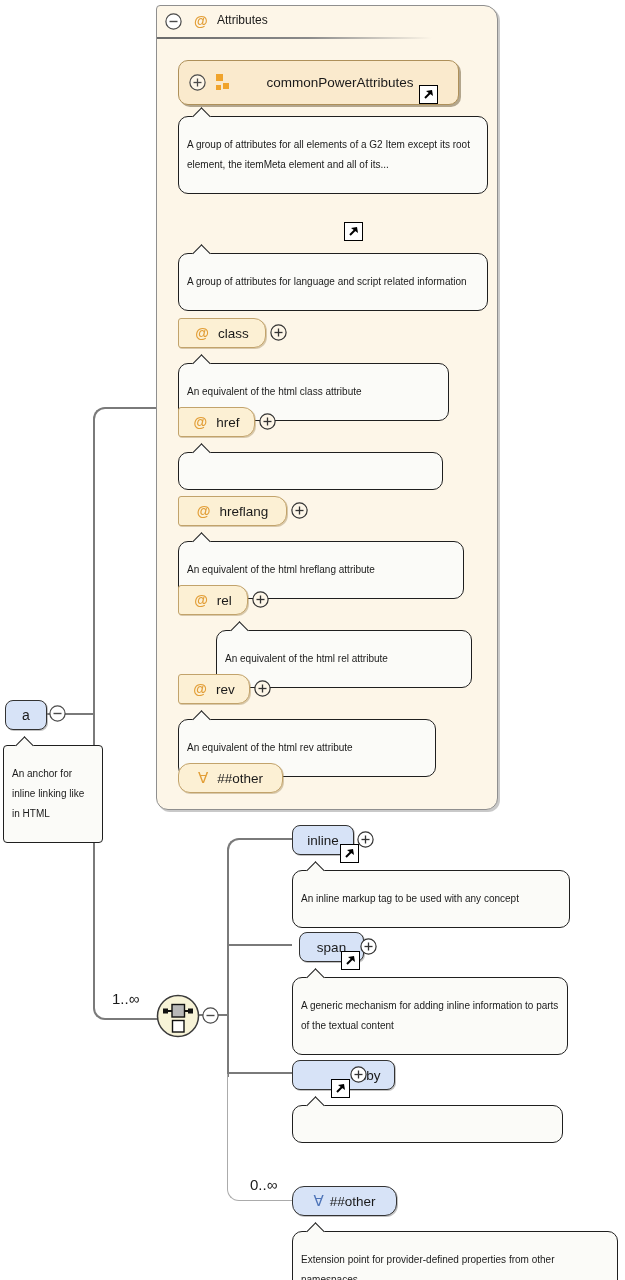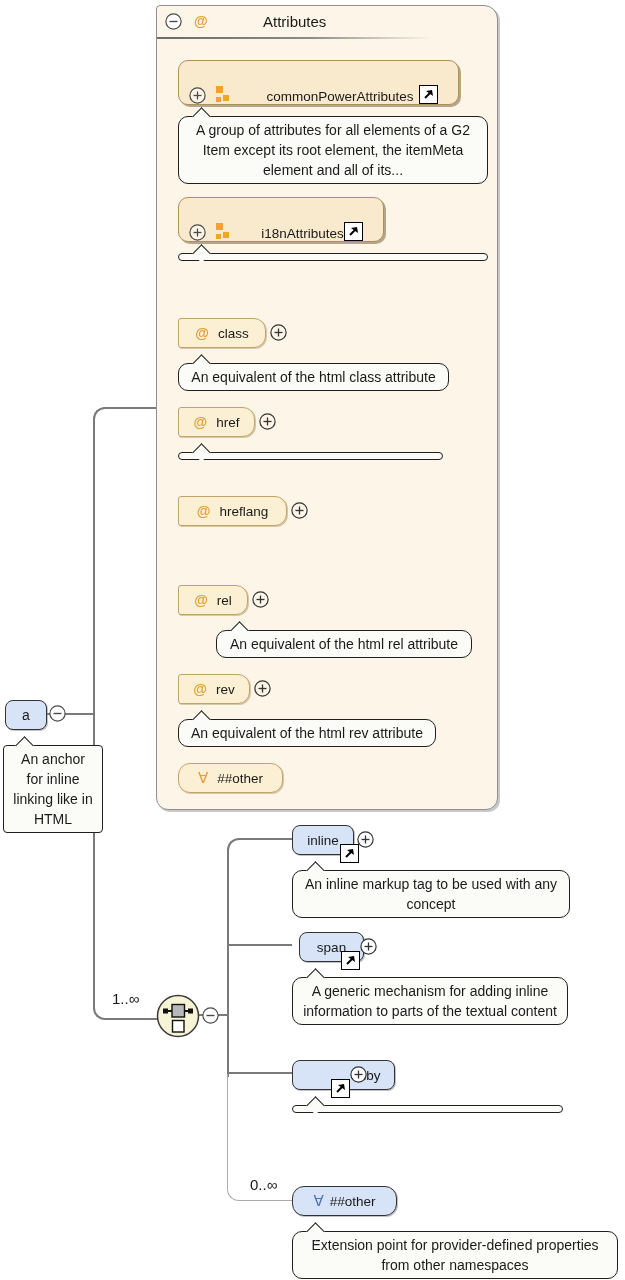--- a/index.html
+++ b/index.html
@@ -15,36 +15,36 @@
            border-radius:12px 0 0 0;}
   .elbow-bot-light{position:absolute;border-left:1.5px solid #ababab;border-bottom:1.5px solid #ababab;
            border-radius:0 0 0 12px;}
 
   
   .panel{position:absolute;background:#fdf6e8;border:1.5px solid #8f8f8f;
          border-radius:4px 14px 12px 12px;box-shadow:2px 2px 0 #c9c9c9;}
   .panel-divider{position:absolute;height:2px;
          background:linear-gradient(to right,#6b6b6b 0%,#8a8a8a 55%,rgba(140,140,140,0) 100%);}
   .group-box{position:absolute;background:#faeacd;border:1px solid #ae9059;border-radius:10px;
-         box-shadow:2px 2px 0 #b3a68d;display:flex;align-items:flex-end;padding:0 10px;gap:9px;}
+         box-shadow:2px 2px 0 #b3a68d;display:flex;align-items:center;padding:0 10px;gap:9px;}
   .group-label{flex:1;text-align:center;font-size:13.5px;padding-right:8px;}
   .attr-box{position:absolute;background:#fcf0d4;border:1px solid #c2a36b;
          border-radius:3px 12px 12px 3px;box-shadow:1px 1px 0 rgba(170,145,95,.45);
          display:flex;align-items:center;justify-content:center;gap:9px;font-size:13.5px;}
   .attr-box.pill{border-radius:12px;}
   .elem-box{position:absolute;background:#d7e3f7;border:1px solid #333333;border-radius:8px;
          box-shadow:1px 1px 0 rgba(120,120,120,.45);
          display:flex;align-items:center;justify-content:center;gap:6px;font-size:13.5px;}
   .at{color:#e29e37;font-size:14px;font-weight:bold;}
   .forall-orange{color:#e29e37;font-size:15px;}
   .forall-blue{color:#4e74b8;font-size:15px;}
 
   
   .tip{position:absolute;background:#fbfbf8;border:1.2px solid #1f1f1f;border-radius:10px;
-       font-size:14px;line-height:20px;padding:3px 8px;overflow-wrap:anywhere;text-align:center;}
+       font-size:10px;line-height:20px;padding:18px 8px;overflow-wrap:anywhere;}
   .tip .ptr{position:absolute;top:-7px;left:16px;width:12px;height:12px;background:#fbfbf8;
        border-top:1.2px solid #1f1f1f;border-left:1.2px solid #1f1f1f;transform:rotate(45deg);}
 
   .card{position:absolute;font-size:15px;}
 
   
   .circle-btn{position:absolute;width:17px;height:17px;}
   .ref-icon{position:absolute;width:17px;height:17px;background:#ffffff;border:1px solid #000000;
        display:flex;align-items:center;justify-content:center;}
   .grp-icon{position:relative;width:16px;height:18px;flex:0 0 16px;}
@@ -68,21 +68,21 @@
 
   <div class="panel" style="left:156px;top:5px;width:340px;height:803px;"></div>
 
   <div class="circle-btn" style="left:165px;top:13px;">
     <svg width="17" height="17">
         <circle cx="8.5" cy="8.5" r="7.6" fill="#ffffff" stroke="#4a4a4a" stroke-width="1.2"></circle>
         <line x1="4.5" y1="8.5" x2="12.5" y2="8.5" stroke="#4a4a4a" stroke-width="1.4"></line>
       </svg>
   </div>
   <div class="abs at" style="left:194px;top:13px;">@</div>
-  <div class="abs" style="left:217px;top:13px;font-size:15px;margin-left:46px;">Attributes</div>
+  <div class="abs" style="left:217px;top:13px;font-size:12px;">Attributes</div>
   <div class="panel-divider" style="left:157px;top:37px;width:275px;"></div>
 
   <div class="group-box" style="left:178px;top:60px;width:259px;height:43px;">
     <span style="display:flex;">
       <svg width="17" height="17">
           <circle cx="8.5" cy="8.5" r="7.6" fill="#fdf6e8" stroke="#4a4a4a" stroke-width="1.2"></circle>
           <line x1="4.5" y1="8.5" x2="12.5" y2="8.5" stroke="#4a4a4a" stroke-width="1.3"></line>
           <line x1="8.5" y1="4.5" x2="8.5" y2="12.5" stroke="#4a4a4a" stroke-width="1.3"></line>
         </svg>
     </span>
@@ -97,43 +97,29 @@
     <svg width="13" height="13">
         <path d="M3 10 L9 4" stroke="#000" stroke-width="2"></path>
         <polygon points="10,2 11,8 4,3" fill="#000"></polygon>
       </svg>
   </div>
   <div class="tip" style="left:178px;top:116px;width:292px;">
     <span class="ptr"></span>
     <span>A group of attributes for all elements of a G2 Item except its root element, the itemMeta element and all of its...</span>
   </div>
 
-  <div class="group-box" style="left:178px;top:197px;width:184px;height:43px;">
-    <span style="display:flex;">
-      <svg width="17" height="17">
-          <circle cx="8.5" cy="8.5" r="7.6" fill="#fdf6e8" stroke="#4a4a4a" stroke-width="1.2"></circle>
-          <line x1="4.5" y1="8.5" x2="12.5" y2="8.5" stroke="#4a4a4a" stroke-width="1.3"></line>
-          <line x1="8.5" y1="4.5" x2="8.5" y2="12.5" stroke="#4a4a4a" stroke-width="1.3"></line>
-        </svg>
-    </span>
-    <span class="grp-icon">
-        <i class="s1"></i>
-        <i class="s2"></i>
-        <i class="s3"></i>
-      </span>
-    <span class="group-label">i18nAttributes</span>
-  </div>
   <div class="ref-icon" style="left:344px;top:222px;">
     <svg width="13" height="13">
         <path d="M3 10 L9 4" stroke="#000" stroke-width="2"></path>
         <polygon points="10,2 11,8 4,3" fill="#000"></polygon>
       </svg>
   </div>
   <div class="tip" style="left:178px;top:253px;width:292px;">
     <span class="ptr"></span>
+    <span>A group of attributes for language and script related information</span>
   </div>
 
   <div class="attr-box" style="left:178px;top:318px;width:86px;height:28px;">
     <span class="at">@</span>
     <span>class</span>
   </div>
   <div class="circle-btn" style="left:270px;top:324px;">
     <svg width="17" height="17">
         <circle cx="8.5" cy="8.5" r="7.6" fill="#fdf6e8" stroke="#333" stroke-width="1.2"></circle>
         <line x1="4.5" y1="8.5" x2="12.5" y2="8.5" stroke="#333" stroke-width="1.3"></line>
@@ -163,20 +149,24 @@
   <div class="attr-box" style="left:178px;top:496px;width:107px;height:28px;">
     <span class="at">@</span>
     <span>hreflang</span>
   </div>
   <div class="circle-btn" style="left:291px;top:502px;">
     <svg width="17" height="17">
         <circle cx="8.5" cy="8.5" r="7.6" fill="#fdf6e8" stroke="#333" stroke-width="1.2"></circle>
         <line x1="4.5" y1="8.5" x2="12.5" y2="8.5" stroke="#333" stroke-width="1.3"></line>
         <line x1="8.5" y1="4.5" x2="8.5" y2="12.5" stroke="#333" stroke-width="1.3"></line>
       </svg>
+  </div>
+  <div class="tip" style="left:178px;top:541px;width:268px;white-space:nowrap;">
+    <span class="ptr"></span>
+    <span>An equivalent of the html hreflang attribute</span>
   </div>
 
   <div class="attr-box" style="left:178px;top:585px;width:68px;height:28px;">
     <span class="at">@</span>
     <span>rel</span>
   </div>
   <div class="circle-btn" style="left:252px;top:591px;">
     <svg width="17" height="17">
         <circle cx="8.5" cy="8.5" r="7.6" fill="#fdf6e8" stroke="#333" stroke-width="1.2"></circle>
         <line x1="4.5" y1="8.5" x2="12.5" y2="8.5" stroke="#333" stroke-width="1.3"></line>

